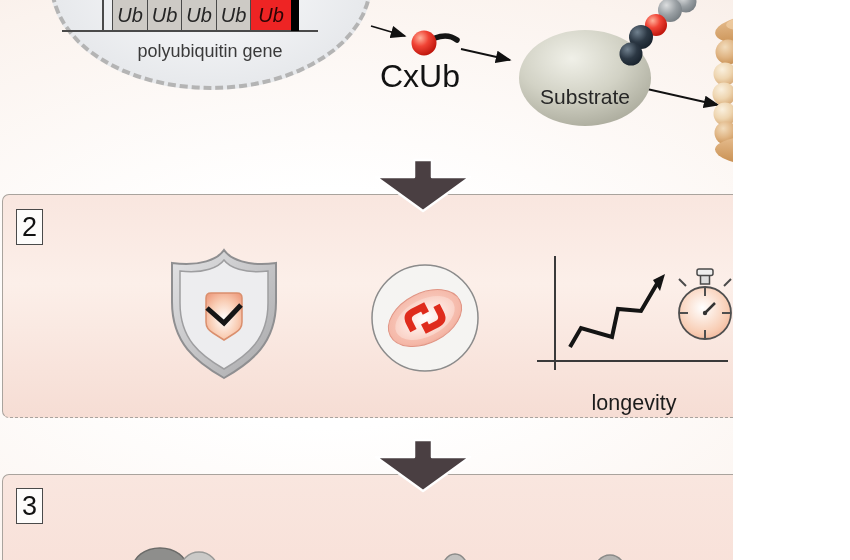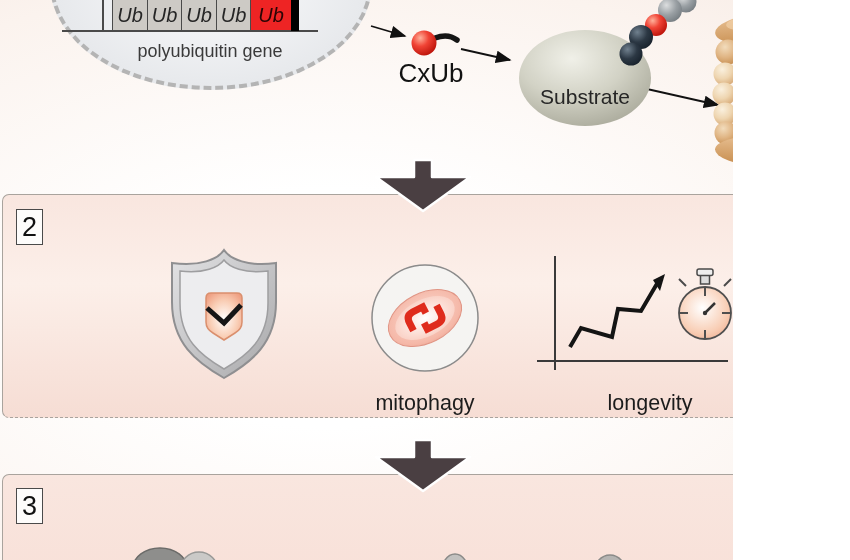--- a/index.html
+++ b/index.html
@@ -22,22 +22,22 @@
   .ub-box {
     width:36px; box-sizing:border-box; border:1.5px solid #4a4a4a; margin-left:-1.5px;
     background:#cdcac5; display:flex; align-items:flex-end; justify-content:center;
     font-style:italic; font-size:20px; color:#262626; padding-bottom:3px;
   }
   .ub-box:first-child { margin-left:0; }
   .ub-box.red { width:42px; background:#ee2424; color:#2a0505; }
   .term-bar { width:8px; margin-left:-1.5px; background:#000; border:1.5px solid #000; box-sizing:border-box; }
   .gene-caption { position:absolute; left:210px; top:41px; transform:translateX(-50%);
     font-size:18px; color:#3a3a3a; white-space:nowrap; }
-  .cxub-label { position:absolute; left:431px; top:58px; transform:translateX(-50%);
-    font-size:26px; color:#121212; }
+  .cxub-label { position:absolute; left:420px; top:58px; transform:translateX(-50%);
+    font-size:32px; color:#121212; }
   .substrate-label { position:absolute; left:585px; top:85px; transform:translateX(-50%);
     font-size:21px; color:#262626; z-index:6; }
 
   
   .panel {
     position:absolute; left:2px; width:862px; box-sizing:border-box;
     border:1.5px solid #a9a39d; border-right:none;
   }
   .panel-2 { top:194px; height:224px; border-radius:7px 0 0 7px; border-bottom-style:dashed;
     background:linear-gradient(180deg,#f9e6df 0%,#fcefe9 40%,#f6ddd4 100%); }
@@ -246,22 +246,21 @@
       <circle cx="0" cy="0" r="26" fill="url(#watchGrad)" stroke="#4f4f4f" stroke-width="1.8"></circle>
       <line x1="0" y1="-26" x2="0" y2="-17" stroke="#4f4f4f" stroke-width="2"></line>
       <line x1="0" y1="26" x2="0" y2="17" stroke="#4f4f4f" stroke-width="2"></line>
       <line x1="-26" y1="0" x2="-17" y2="0" stroke="#4f4f4f" stroke-width="2"></line>
       <line x1="26" y1="0" x2="17" y2="0" stroke="#4f4f4f" stroke-width="2"></line>
       <line x1="0" y1="0" x2="10" y2="-10" stroke="#333333" stroke-width="2.5"></line>
       <circle cx="0" cy="0" r="2.2" fill="#333333"></circle>
     </g>
   </svg>
 
-  <div class="caption" style="left:425px; top:391px;">mitophagy</div>
-  <div class="caption" style="left:634px; top:391px;margin-left:16px;">longevity</div>
+  <div class="caption" style="left:634px; top:391px;">longevity</div>
 
   <svg style="left:370px; top:435px; z-index:4;" width="110" height="62" viewBox="370 435 110 62">
     <polygon points="414,440 432,440 432,457 470,457 423,491 376,457 414,457" fill="#4a3f42" stroke="#ffffff" stroke-width="2.5" stroke-linejoin="round"></polygon>
   </svg>
 
   <div class="panel panel-3"></div>
   <div class="num-box" style="left:16px; top:488px;">
     <span>3</span>
   </div>
 

